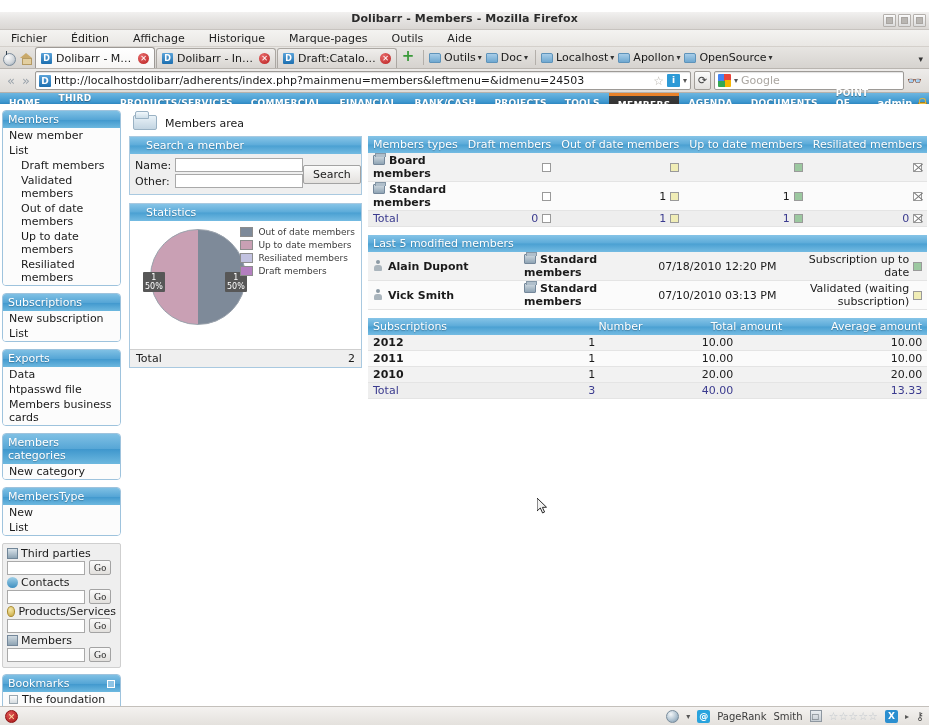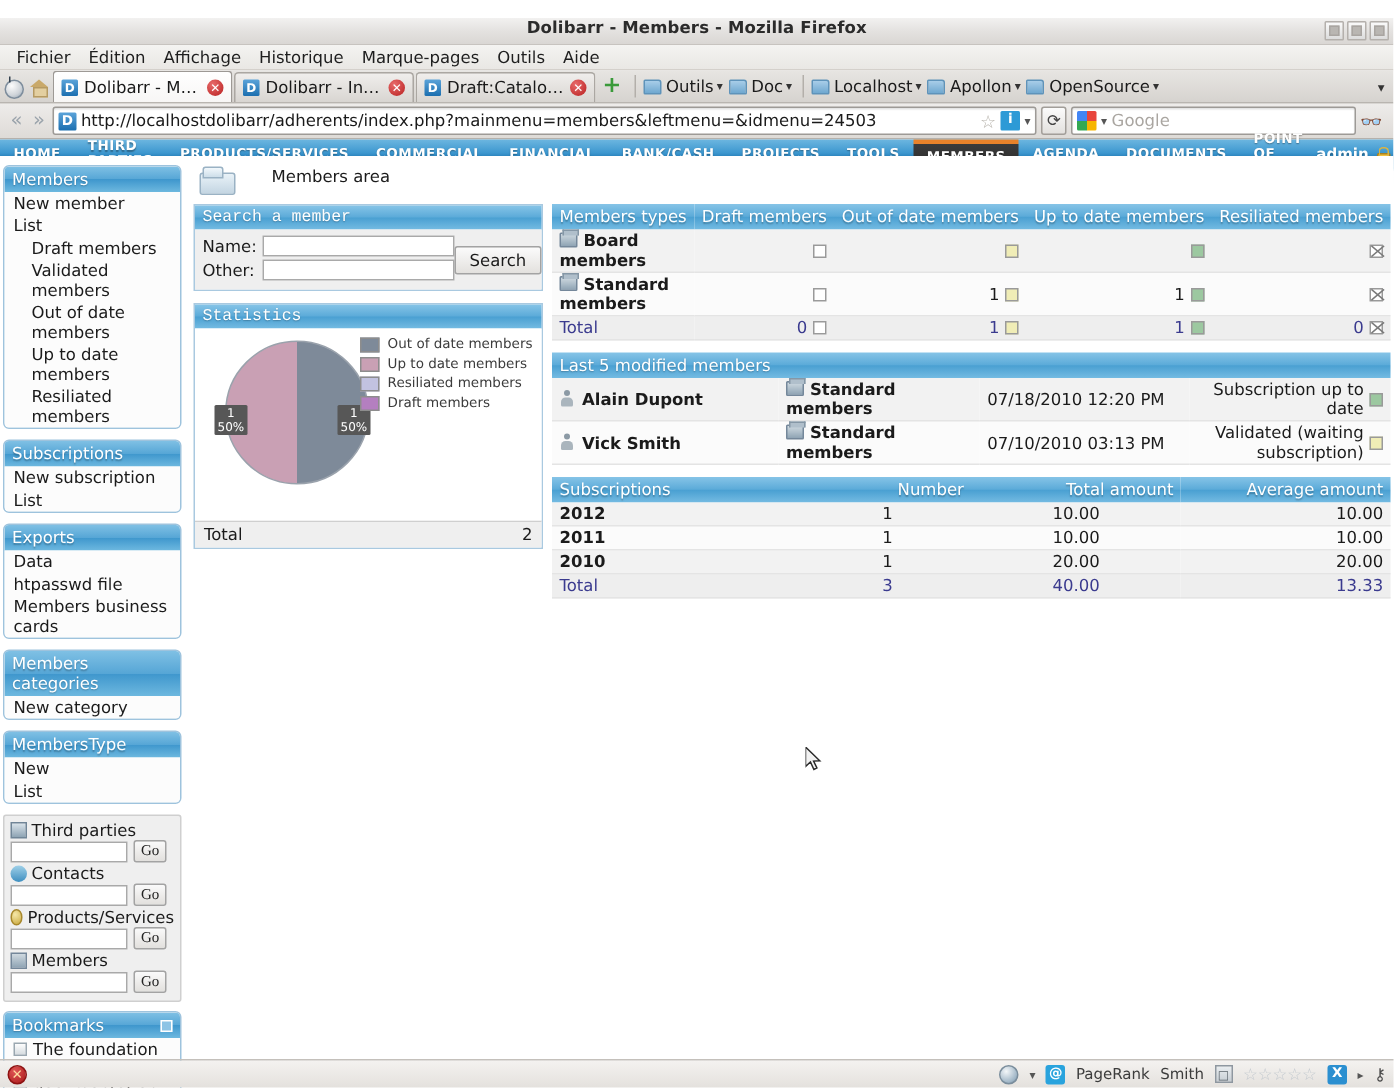--- a/index.html
+++ b/index.html
@@ -35,20 +35,21 @@
   }
   .winbtn i { display:block; width:7px; height:7px; background:#b9b6b2; border:1px solid #a9a5a1;}
 
   
   .menubar {
     height: 17px;
     background: linear-gradient(to bottom,#f4f3f1,#e9e7e4);
     border-bottom: 1px solid #d4d0cb;
     display: flex; align-items: center;
     padding-left: 5px;
+    gap: 12px;
   }
   .menubar .mi {
     padding: 1px 6px; font-size: 11px; color: #1e1e1e; cursor: default;
   }
 
   
   .tabbar {
     height: 22px;
     background: linear-gradient(to bottom,#e7e5e2,#d6d3cf);
     border-bottom: 1px solid #b9b5b0;
@@ -234,44 +235,43 @@
     font-size: 10px; color: #222; line-height: 13px; text-align: center; font-family: Liberation Serif, serif;
   }
   .tiny-ic { width: 11px; height: 11px; display:inline-block; vertical-align:-1px; }
 
   .bookmarks .lhead { display:flex; justify-content:space-between; align-items:center; }
   .bm-box { width:8px;height:8px;border:1px solid #ffffff; background:#8dc4e5; }
   .bmitem { display:flex; align-items:center; gap:4px; padding:1px 6px; font-size:11px; color:#1b1b1b; }
   .bm-ic { width:9px;height:9px;border:1px solid #9aa7b0; background:linear-gradient(to bottom,#fdfdfd,#d6dce0); flex:none;}
 
   
-  .areahead { display: flex; align-items: flex-start; gap: 24px; padding: 1px 0 6px 4px; }
+  .areahead { display: flex; align-items: flex-end; gap: 8px; padding: 1px 0 6px 4px; }
   .areahead .bigicon {
     width: 24px; height: 19px; position: relative;
   }
   .areahead .bigicon::before{
     content:""; position:absolute; left:0; top:4px; width:22px;height:13px;
     background:linear-gradient(to bottom,#e9f2f8,#c3d5e2); border:1px solid #9ab2c4; border-radius:2px;
   }
   .areahead .bigicon::after{
     content:""; position:absolute; left:2px; top:0; width:12px;height:6px;
     background:linear-gradient(to bottom,#f2f8fc,#cddee9); border:1px solid #9ab2c4; border-radius:2px 2px 0 0;
   }
   .areahead .atitle { font-size: 11px; color: #1b1b1b; }
 
   .twocol { display: flex; gap: 6px; align-items: flex-start; }
   .col-left { width: 233px; flex: none; }
   .col-right { flex: 1; }
 
   .panel { border:1px solid #a9c9e0; background:#fff; margin-bottom: 8px; }
   .panel > .phead {
     background: linear-gradient(to bottom,#86c4e7 0%,#5cabd9 48%,#4aa0d2 52%,#74bbe2 100%);
-    color:#ffffff; font-size:11px; padding:2px 5px;
+    color:#ffffff; font-size:11px; padding:2px 16px;
     text-shadow: 0 1px 1px rgba(0,0,0,.25);
-    font-family: Liberation Mono, monospace;
   }
 
   .searchform { background:#efefef; padding:4px 5px; display:flex; align-items:center; }
   .sf-left { flex:1; }
   .sf-row { display:flex; align-items:center; margin-bottom:2px; }
   .sf-label { width:40px; font-size:11px; color:#1b1b1b; }
   .sf-input { width:128px; height:14px; border:1px solid #a9a9a9; background:#fff; }
   .sf-btn {
     border:1px solid #a3a3a3; border-radius:2px;
     background:linear-gradient(to bottom,#fbfbfb,#e3e1de);

